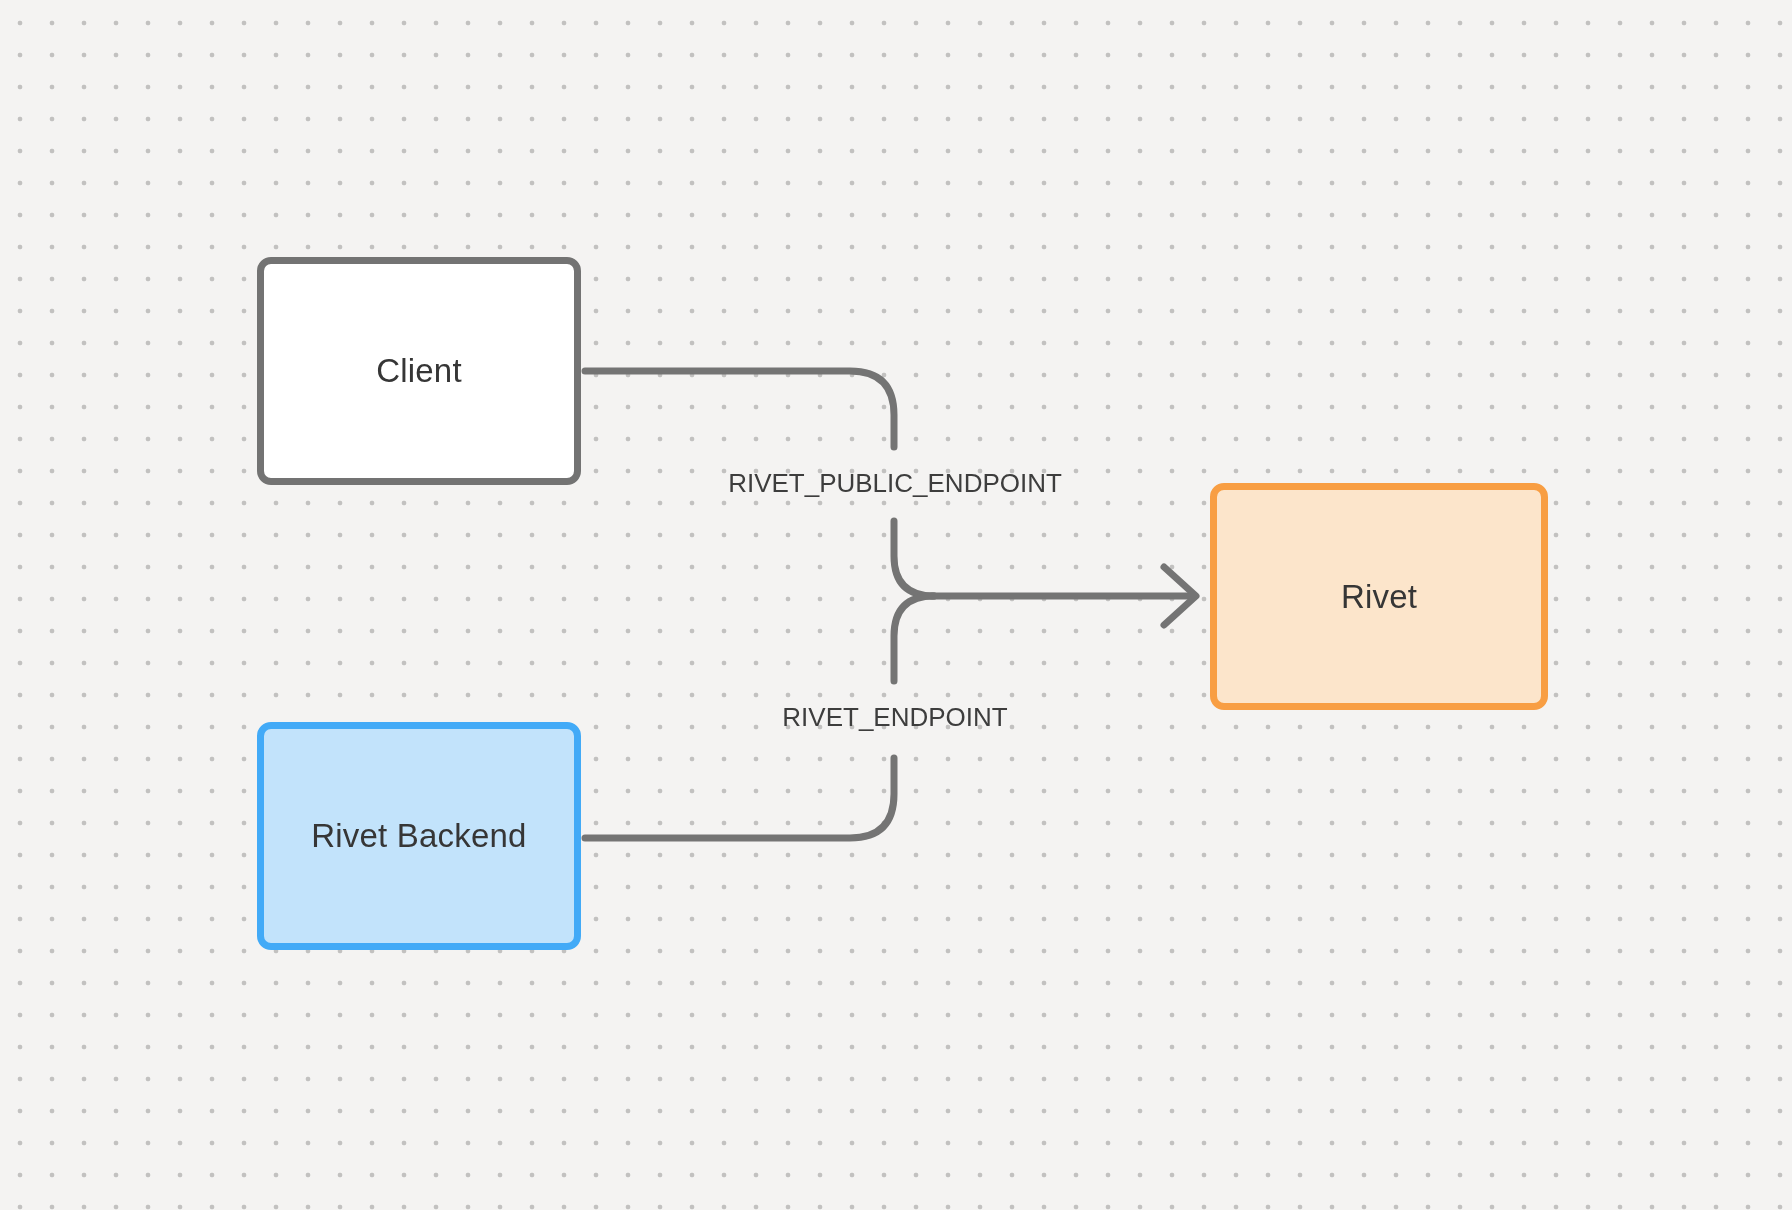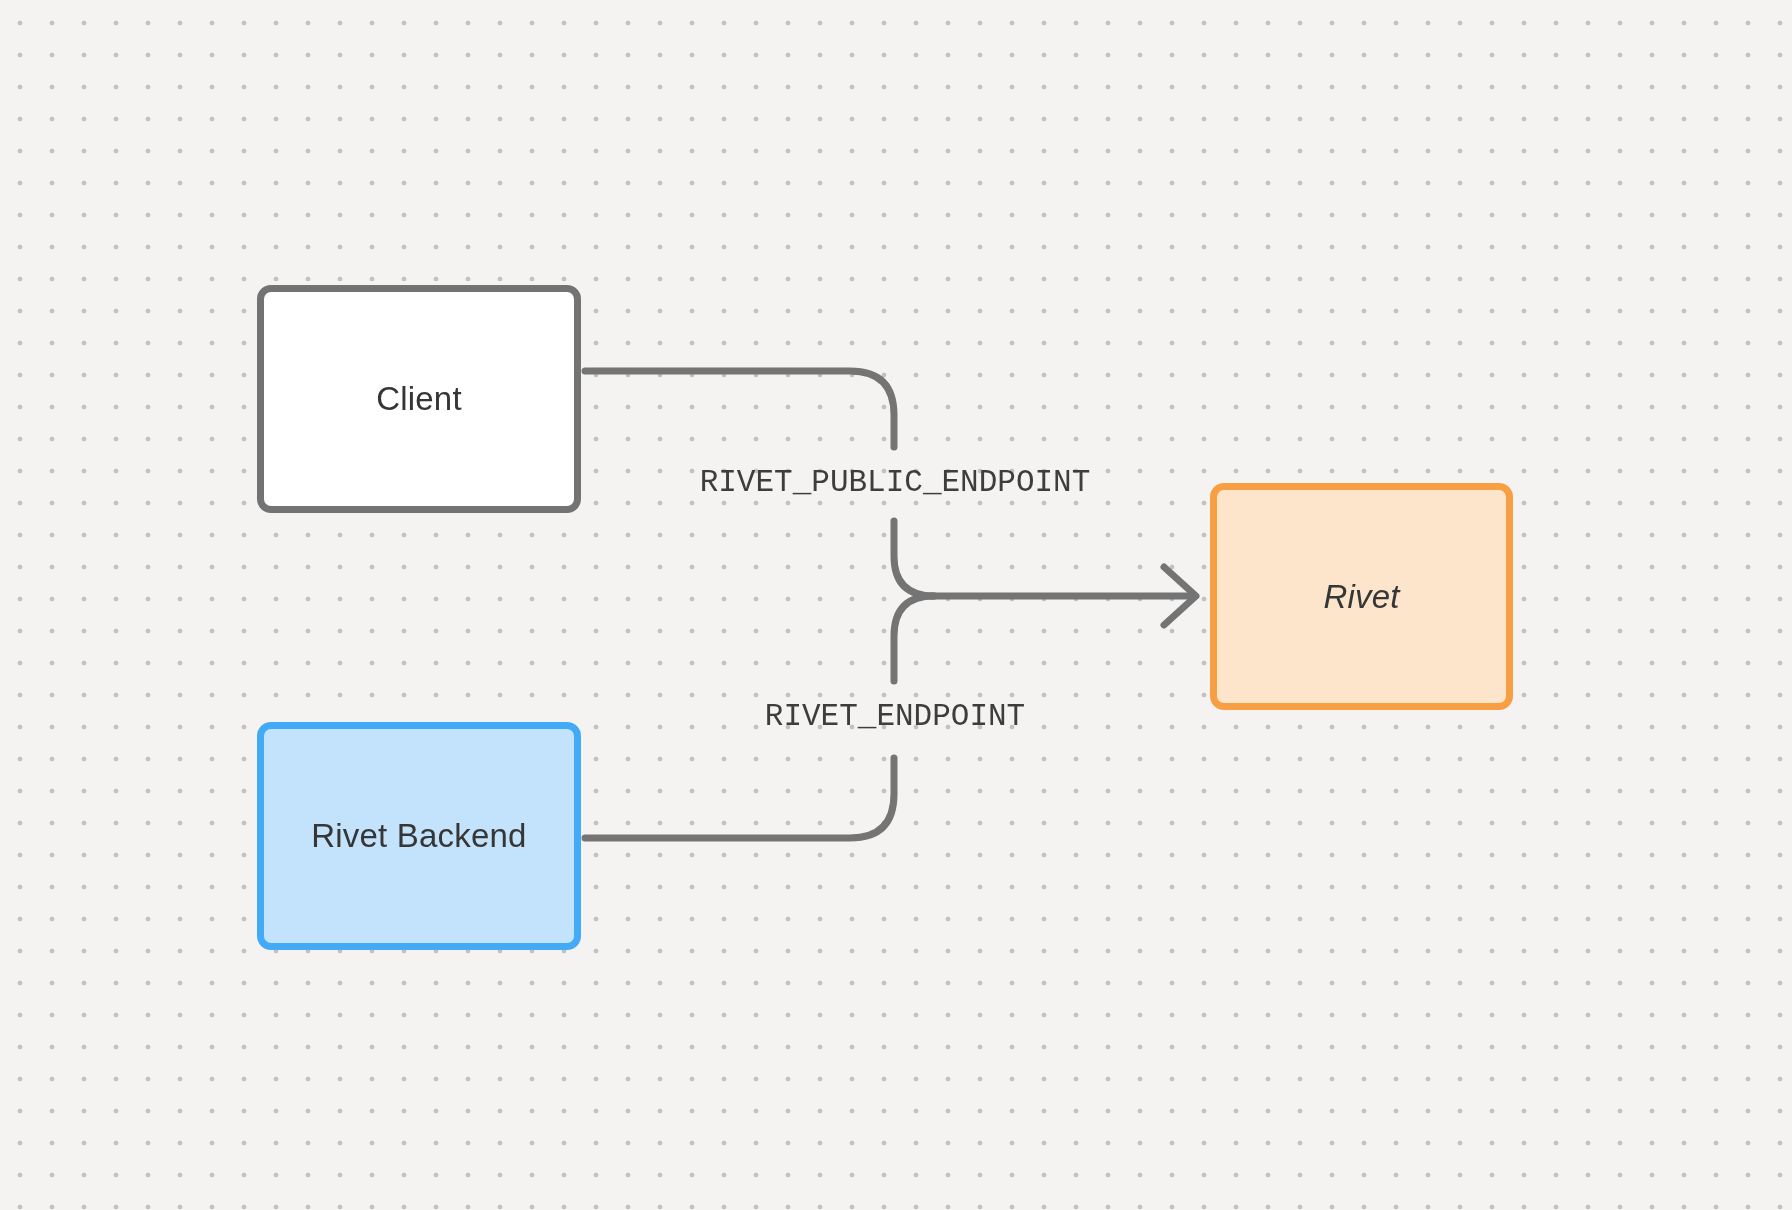--- a/index.html
+++ b/index.html
@@ -36,27 +36,27 @@
     justify-content: center;
     border: 7px solid #737373;
     border-radius: 14px;
     background: #ffffff;
     font-size: 33px;
     color: #363636;
     letter-spacing: 0.2px;
   }
   .node-client  { left: 257px; top: 257px; width: 324px; height: 228px; }
   .node-backend { left: 257px; top: 722px; width: 324px; height: 228px; }
-  .node-rivet   { left: 1210px; top: 483px; width: 303px; height: 227px; font-style: italic; }
+  .node-rivet   { left: 1210px; top: 483px; width: 338px; height: 227px; }
   .edge-label {
     position: absolute;
     left: 895px;
     transform: translateX(-50%);
-    font-family: Liberation Mono, monospace;
-    font-size: 31px;
+    font-family: Liberation Sans, sans-serif;
+    font-size: 26px;
     line-height: 40px;
     color: #3d3d3d;
     white-space: nowrap;
   }
   .label-public   { top: 463px; }
   .label-endpoint { top: 697px; }
 </style>
 </head>
 <body>
 
@@ -67,21 +67,21 @@
     <path class="edge-stroke" d="M 585 371 H 850 Q 894 371 894 415 V 447" style="stroke: rgb(116, 116, 116);"></path>
     <path class="edge-stroke" d="M 894 521 V 556 Q 894 596 934 596" style="stroke: rgb(116, 116, 116);"></path>
 
     <path class="edge-stroke" d="M 585 838 H 850 Q 894 838 894 794 V 758" style="stroke: rgb(116, 116, 116);"></path>
     <path class="edge-stroke" d="M 894 681 V 636 Q 894 596 934 596" style="stroke: rgb(116, 116, 116);"></path>
 
     <path class="edge-stroke" d="M 932 596 H 1192" style="stroke: rgb(116, 116, 116);"></path>
     <path class="edge-stroke" d="M 1164 567 L 1196 596 L 1164 625" style="stroke: rgb(116, 116, 116);"></path>
   </svg>
 
-  <div class="node node-client" style="background: rgb(255, 255, 255); border-color: rgb(115, 115, 115); margin-top: 28px;">
+  <div class="node node-client" style="background: rgb(255, 255, 255); border-color: rgb(115, 115, 115);">
     <span class="node-label">Client</span>
   </div>
 
   <div class="node node-backend" style="background: rgb(194, 227, 251); border-color: rgb(66, 170, 247);">
     <span class="node-label">Rivet Backend</span>
   </div>
 
   <div class="node node-rivet" style="background: rgb(252, 229, 203); border-color: rgb(248, 158, 67);">
     <span class="node-label">Rivet</span>
   </div>

